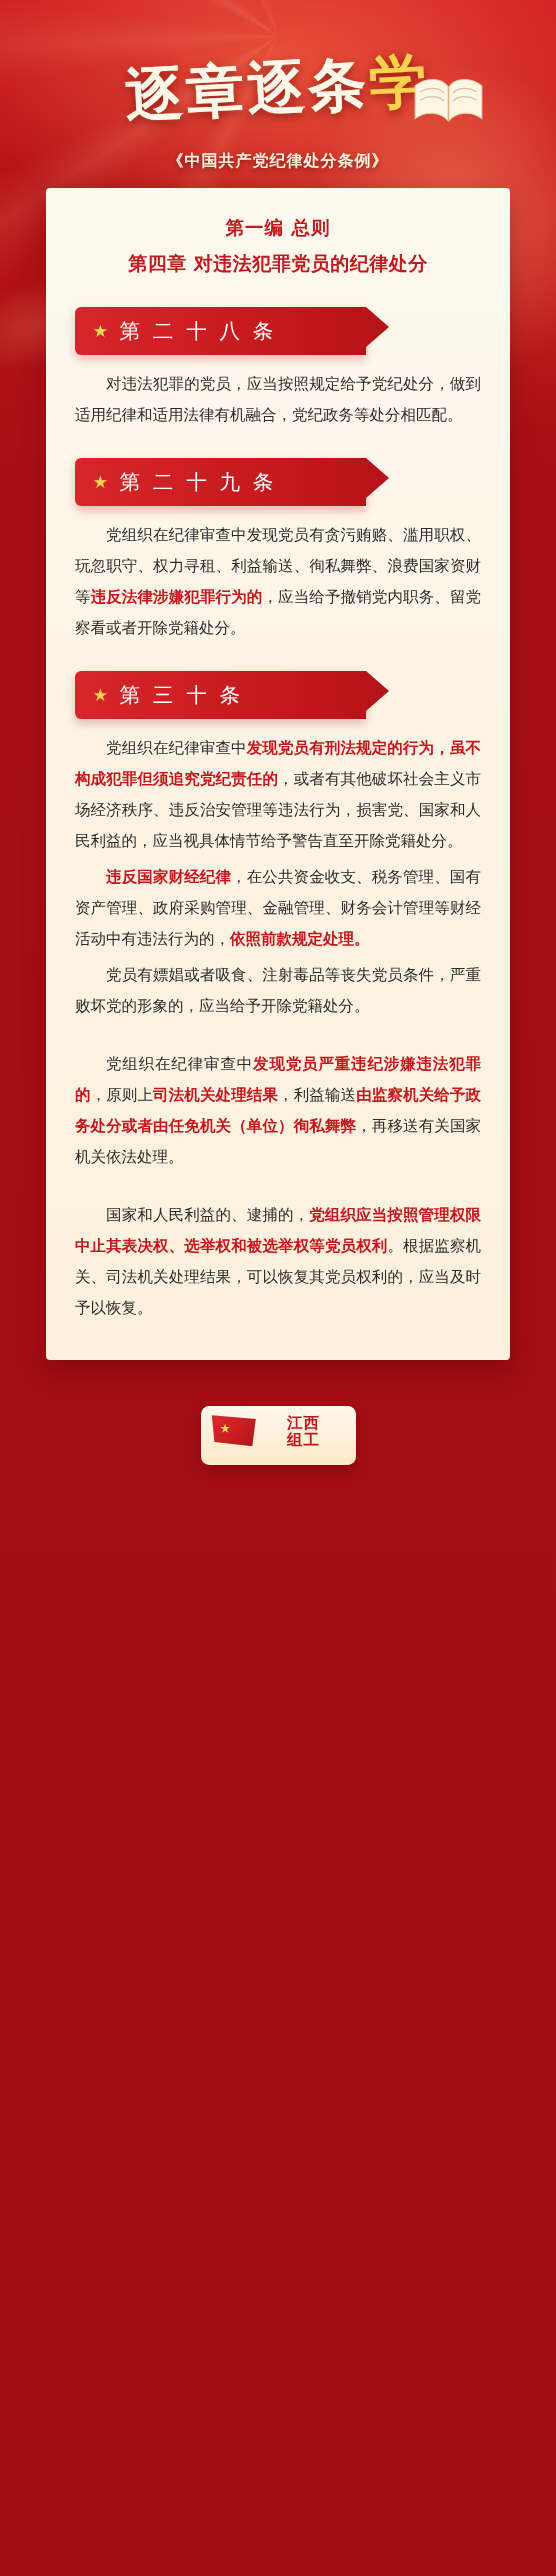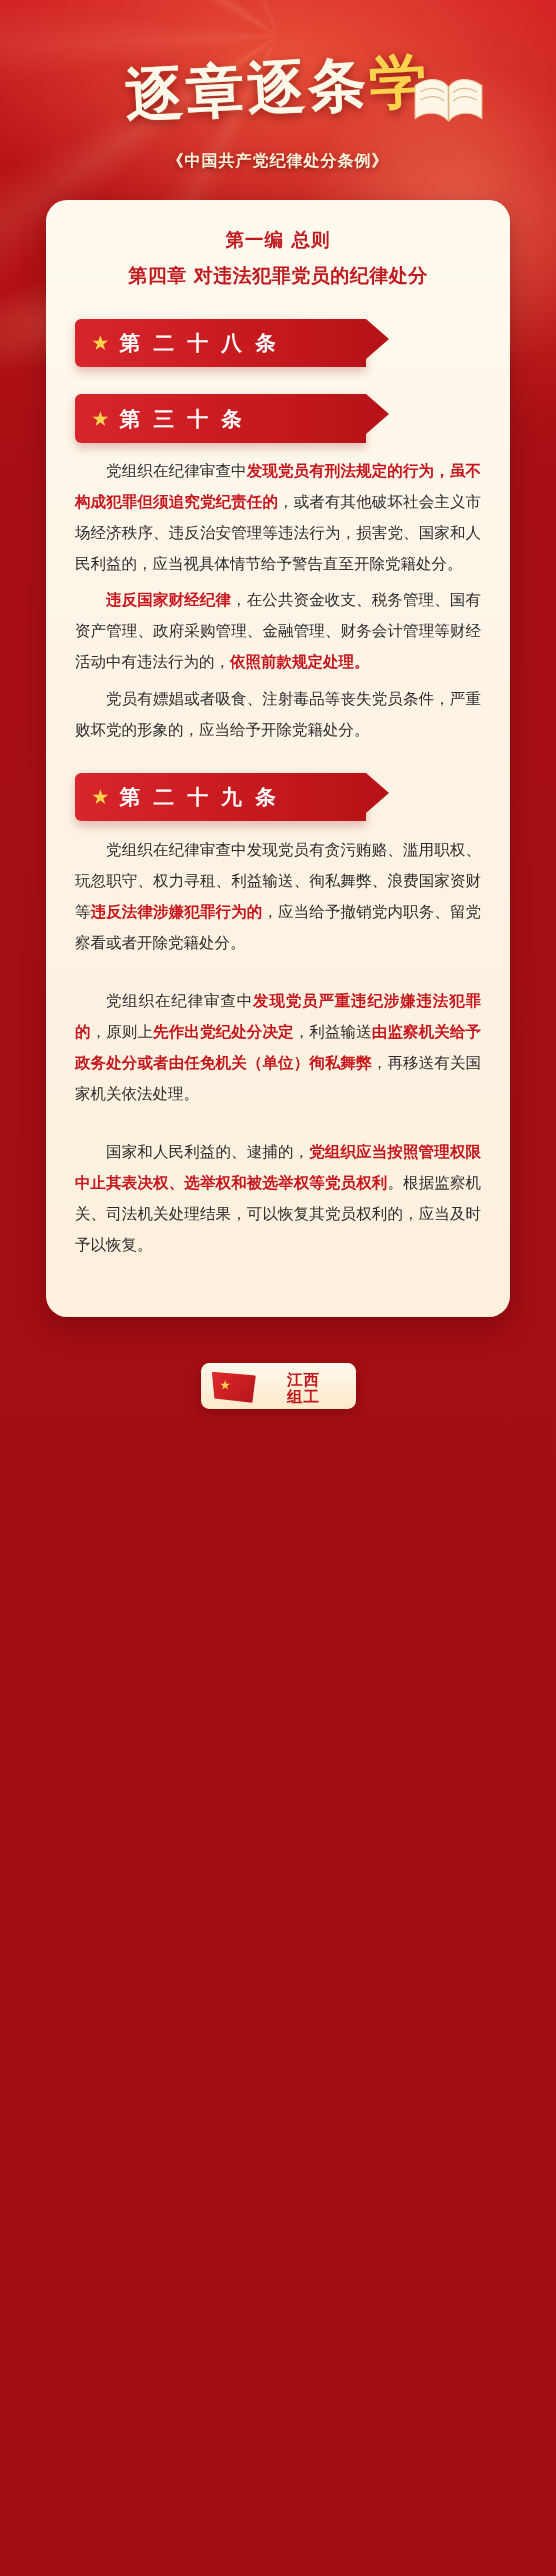--- a/index.html
+++ b/index.html
@@ -104,25 +104,25 @@
     font-size: 16px;
     font-weight: bold;
     color: #fff3dc;
     letter-spacing: 1px;
     text-shadow: 0 1.5px 5.2px rgba(80,0,0,0.5);
   }
 
   
   .card {
     position: relative;
-    margin: 28px auto 0;
+    margin: 16px auto 0;
     width: 464px;
     background: linear-gradient(180deg, #fff9ef 0%, #fdf3e4 55%, #fdf0dd 100%);
-    border-radius: 21px;
-    padding: 24px 0 56px;
+    border-radius: 4px;
+    padding: 24px 0 36px;
     box-shadow: 0 9.3px 26px rgba(60,0,0,0.30);
   }
   .card-head {
     text-align: center;
     color: #c01a1f;
     font-family: "DejaVu Serif", "Liberation Serif", serif;
     font-weight: bold;
     line-height: 1.7;
   }
   .card-head .line1 { font-size: 18.5px; letter-spacing: 1px; }
@@ -138,21 +138,21 @@
     width: 100%;
   }
   .art-ribbon {
     position: relative;
     display: inline-block;
     min-width: 242px;
     background: linear-gradient(90deg, #d7262b 0%, #c2171c 75%, #b81318 100%);
     color: #fff;
     font-family: "DejaVu Serif", "Liberation Serif", serif;
     font-size: 20.6px;
-    font-weight: bold;
+    font-weight: normal;
     letter-spacing: 3.1px;
     padding: 10.3px 31px 10.3px 17.5px;
     border-radius: 6.2px 0 0 6.2px;
     box-shadow: 0 4.1px 9.3px rgba(150,20,20,0.25);
   }
   .art-ribbon:after {
     content: "";
     position: absolute;
     right: -23px; top: 0;
     width: 0; height: 0;
@@ -186,21 +186,21 @@
   }
 
   
   .footer {
     text-align: center;
     padding: 46px 0 36px;
   }
   .logo {
     display: inline-block;
     width: 155px;
-    height: 46px;
+    height: 59px;
     background: linear-gradient(180deg, #fff8ec, #ffe9c9);
     border-radius: 8.2px;
     position: relative;
     box-shadow: 0 4.1px 11.3px rgba(60,0,0,0.25);
   }
   .logo-flag {
     position: absolute;
     left: 11.3px; top: 9.3px;
     width: 44px; height: 31px;
     background: linear-gradient(135deg, #e02a2a, #b3141a);
@@ -253,38 +253,41 @@
   </div>
 
   <div class="card">
     <div class="card-head">
       <div class="line1">第一编 总则</div>
       <div class="line2">第四章 对违法犯罪党员的纪律处分</div>
     </div>
     <div id="articles">
         <div class="article">
           <div class="art-head"><div class="art-ribbon"><span class="star">★</span><span>第 二 十 八 条</span></div></div>
+          <div class="art-body">
+            <p><span>对违法犯罪的党员，应当按照规定给予党纪处分，做到适用纪律和适用法律有机融合，党纪政务等处分相匹配。</span></p>
+          </div>
+        </div>
+        <div class="article">
+          <div class="art-head"><div class="art-ribbon"><span class="star">★</span><span>第 二 十 九 条</span></div></div>
+          <div class="art-body">
+            <p><span>党组织在纪律审查中发现党员有贪污贿赂、滥用职权、玩忽职守、权力寻租、利益输送、徇私舞弊、浪费国家资财等</span><span class="hl">违反法律涉嫌犯罪行为的</span><span>，应当给予撤销党内职务、留党察看或者开除党籍处分。</span></p>
+          </div>
         </div>
         <div class="article">
           <div class="art-head"><div class="art-ribbon"><span class="star">★</span><span>第 三 十 条</span></div></div>
           <div class="art-body">
             <p><span>党组织在纪律审查中</span><span class="hl">发现党员有刑法规定的行为，虽不构成犯罪但须追究党纪责任的</span><span>，或者有其他破坏社会主义市场经济秩序、违反治安管理等违法行为，损害党、国家和人民利益的，应当视具体情节给予警告直至开除党籍处分。</span></p>
             <p><span class="hl">违反国家财经纪律</span><span>，在公共资金收支、税务管理、国有资产管理、政府采购管理、金融管理、财务会计管理等财经活动中有违法行为的，</span><span class="hl">依照前款规定处理。</span></p>
             <p><span>党员有嫖娼或者吸食、注射毒品等丧失党员条件，严重败坏党的形象的，应当给予开除党籍处分。</span></p>
           </div>
         </div>
         <div class="article">
-          <div class="art-head"><div class="art-ribbon"><span class="star">★</span><span>第 二 十 九 条</span></div></div>
-          <div class="art-body">
-            <p><span>党组织在纪律审查中发现党员有贪污贿赂、滥用职权、玩忽职守、权力寻租、利益输送、徇私舞弊、浪费国家资财等</span><span class="hl">违反法律涉嫌犯罪行为的</span><span>，应当给予撤销党内职务、留党察看或者开除党籍处分。</span></p>
-          </div>
-        </div>
-        <div class="article">
-          <div class="art-body">
-            <p><span>党组织在纪律审查中</span><span class="hl">发现党员严重违纪涉嫌违法犯罪的</span><span>，原则上</span><span class="hl">先作出党纪处分决定</span><span>，利益输送</span><span class="hl">由监察机关给予政务处分或者由任免机关（单位）徇私舞弊</span><span>，再移送有关国家机关依法处理。</span></p>
+          <div class="art-body">
+            <p><span>党组织在纪律审查中</span><span class="hl">发现党员严重违纪涉嫌违法犯罪的</span><span>，原则上</span><span class="hl">司法机关处理结果</span><span>，利益输送</span><span class="hl">由监察机关给予政务处分或者由任免机关（单位）徇私舞弊</span><span>，再移送有关国家机关依法处理。</span></p>
           </div>
         </div>
         <div class="article">
           <div class="art-body">
             <p><span>国家和人民利益的、逮捕的，</span><span class="hl">党组织应当按照管理权限中止其表决权、选举权和被选举权等党员权利</span><span>。根据监察机关、司法机关处理结果，可以恢复其党员权利的，应当及时予以恢复。</span></p>
           </div>
         </div>
       </div>
   </div>
 

